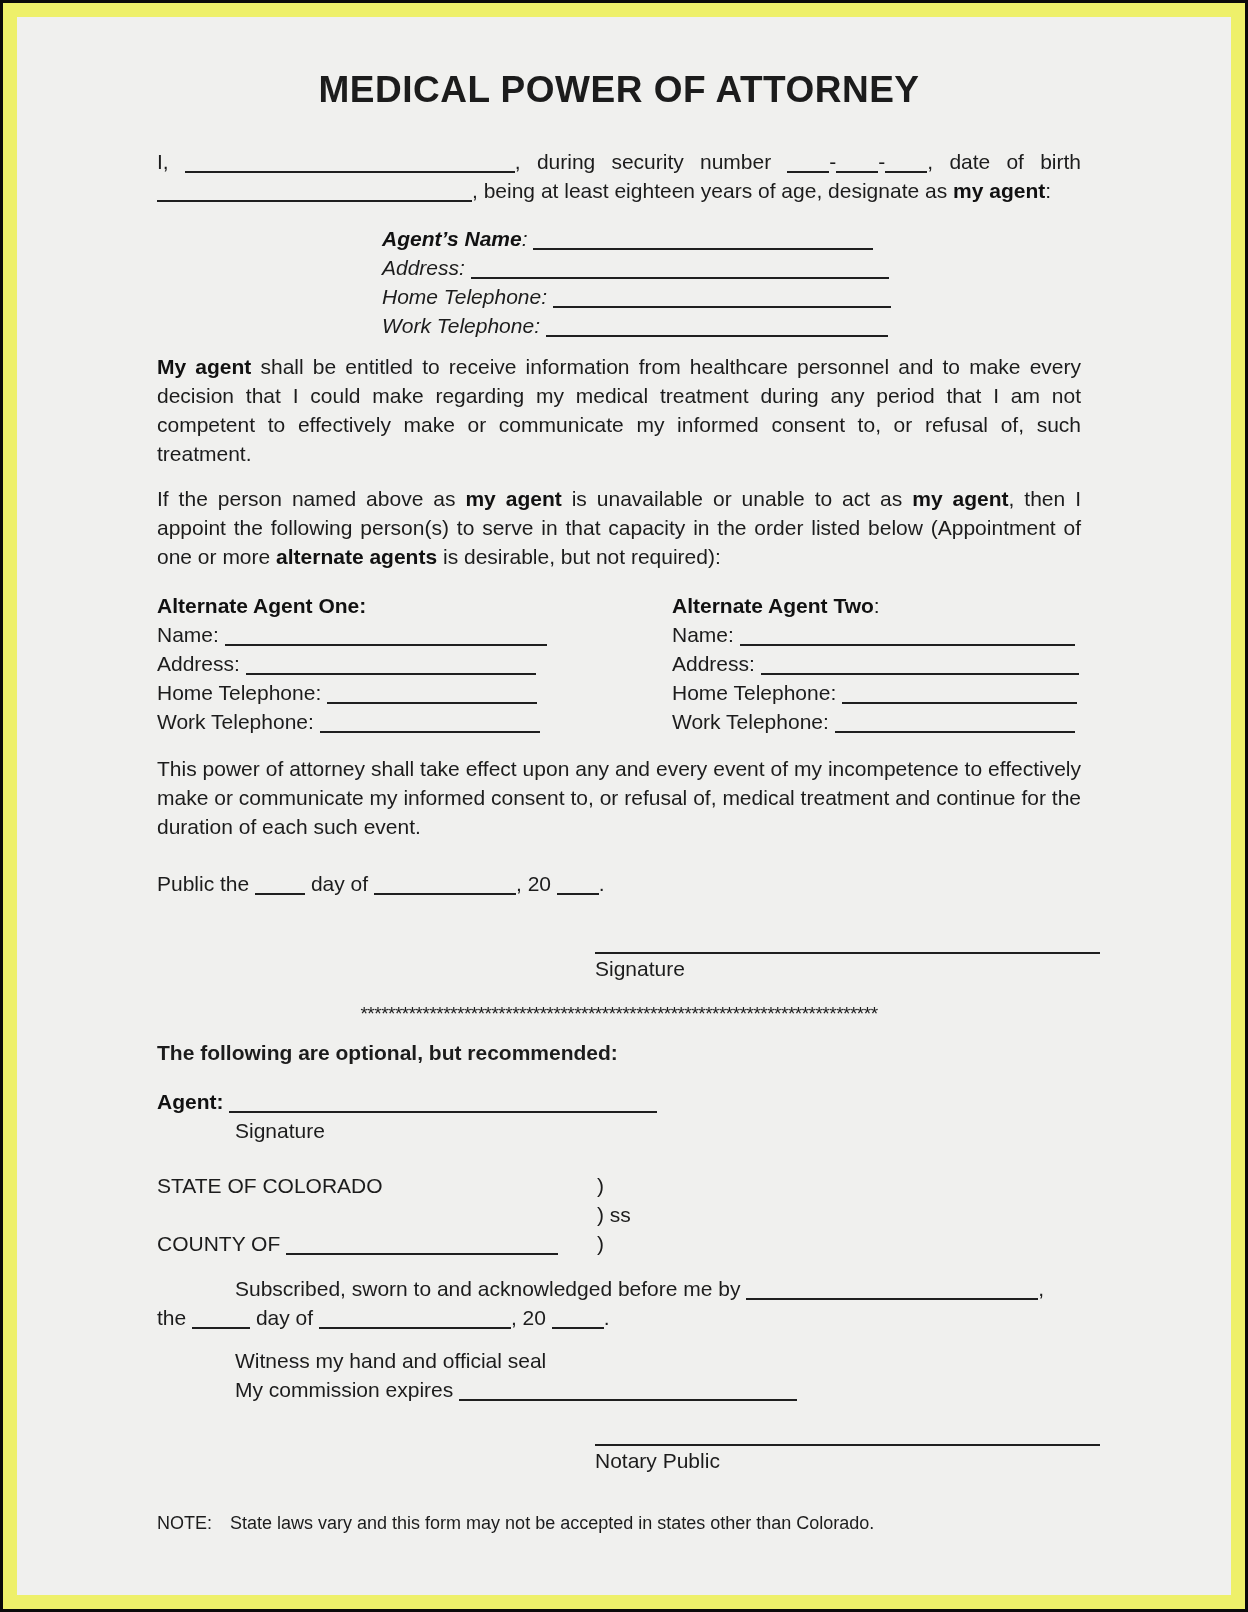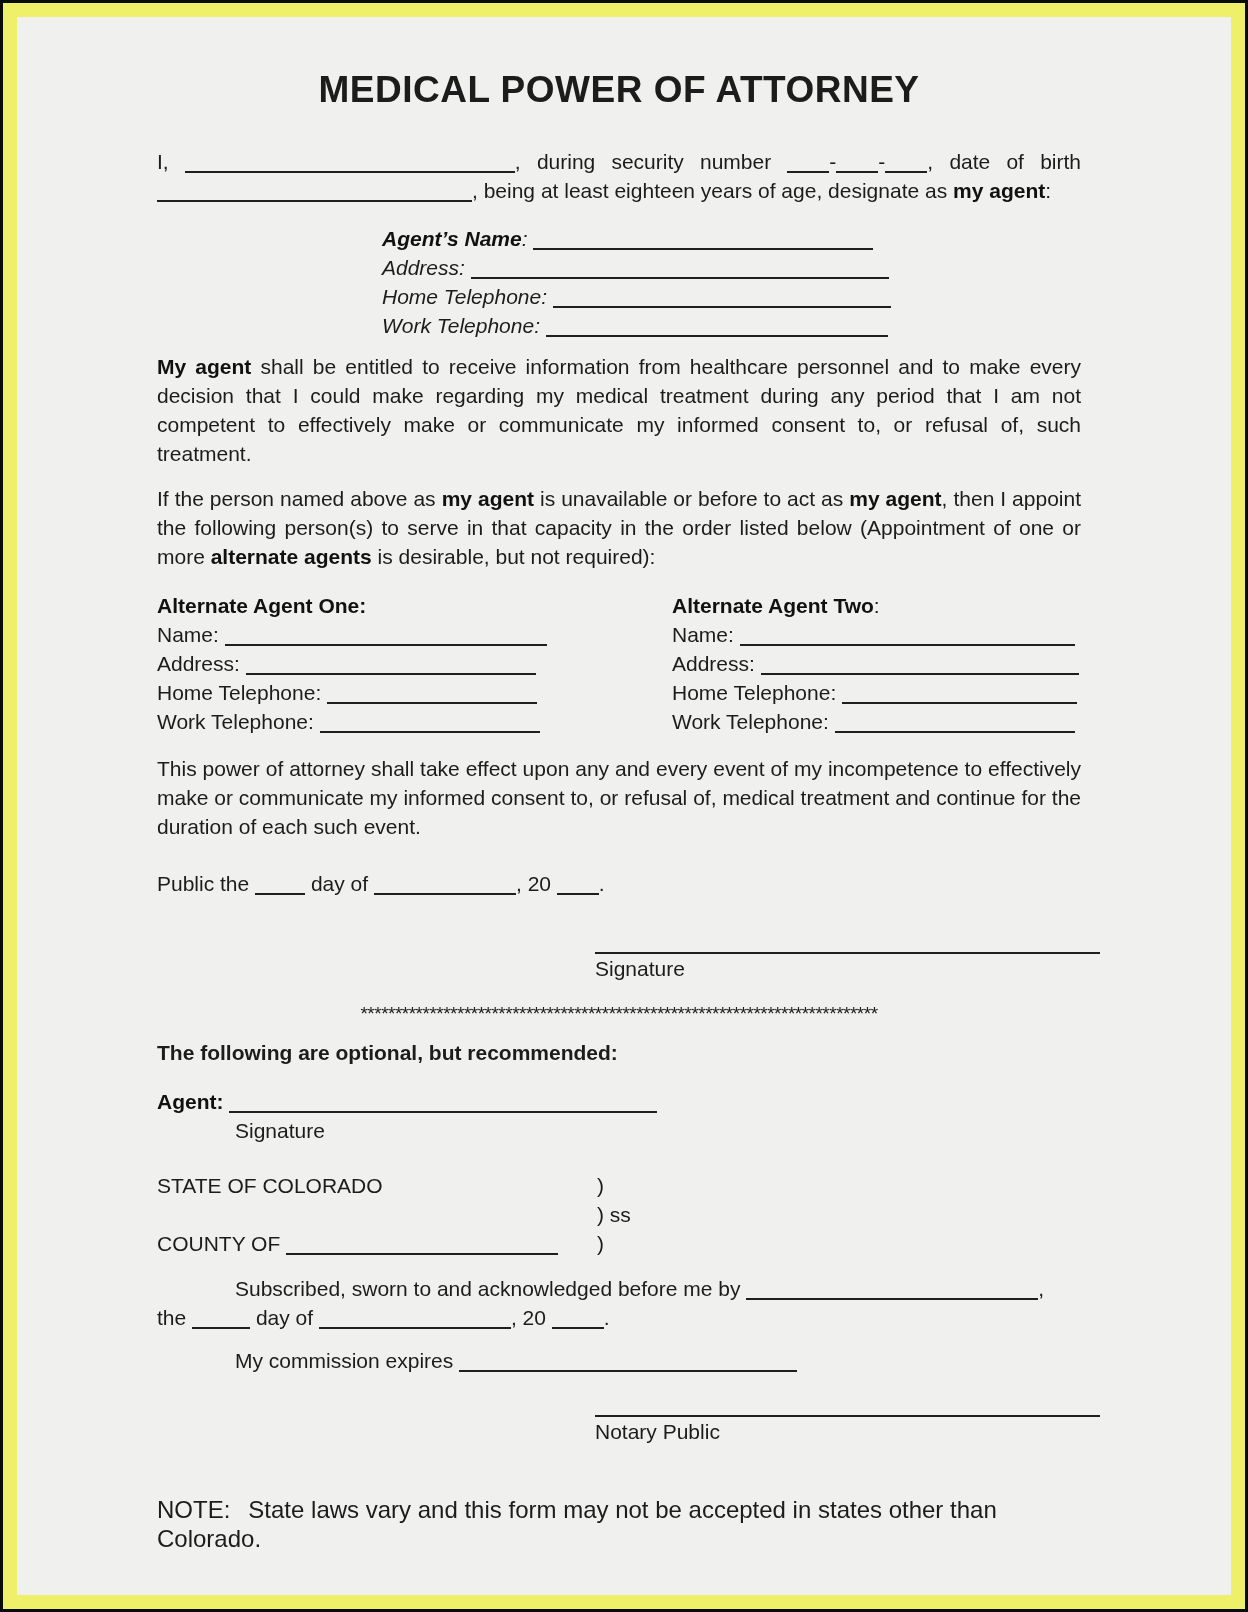--- a/index.html
+++ b/index.html
@@ -68,21 +68,21 @@
   }
   .opt-heading { margin-top: 10px; font-weight: bold; }
   .agent-sig { margin-top: 20px; }
   .agent-sig .caption { margin-left: 78px; }
   .state-block { margin-top: 26px; }
   .col-left { display: inline-block; width: 440px; }
   .subscribed { margin-top: 16px; }
   .indent { padding-left: 78px; }
   .witness-block { margin-top: 14px; }
   .notary-block { margin-top: 26px; margin-left: 438px; }
-  .note { margin-top: 49px; font-size: 24px; }
+  .note { margin-top: 34px; font-size: 18px; }
   .note-text { margin-left: 18px; }
 </style>
 </head>
 <body>
 
 <div class="frame-black">
 <div class="frame-yellow">
 <div class="sheet">
 
   <h1 class="title">MEDICAL POWER OF ATTORNEY</h1>
@@ -112,21 +112,21 @@
       <span class="blank" style="width:338px"></span>
     </div>
     <div>
       <span>Work Telephone</span><span>:</span>
       <span class="blank" style="width:342px"></span>
     </div>
   </div>
 
   <p class="para p-myagent"><b>My agent</b><span> shall be entitled to receive information from healthcare personnel and to make every decision that I could make regarding my medical treatment during any period that I am not competent to effectively make or communicate my informed consent to, or refusal of, such treatment.</span></p>
 
-  <p class="para p-alternate"><span>If the person named above as </span><b>my agent</b><span> is unavailable or before to act as </span><b>my agent</b><span>, then I appoint the following person(s) to serve in that capacity in the order listed below (Appointment of one or more </span><b>alternate agents</b><span> is desirable, but not required):</span></p>
+  <p class="para p-alternate"><span>If the person named above as </span><b>my agent</b><span> is unavailable or unable to act as </span><b>my agent</b><span>, then I appoint the following person(s) to serve in that capacity in the order listed below (Appointment of one or more </span><b>alternate agents</b><span> is desirable, but not required):</span></p>
 
   <div class="alt-row">
     <div class="alt-col-one">
       <div><b>Alternate Agent One</b><b>:</b></div>
       <div><span>Name:</span> <span class="blank" style="width:322px"></span></div>
       <div><span>Address:</span> <span class="blank" style="width:290px"></span></div>
       <div><span>Home Telephone:</span> <span class="blank" style="width:210px"></span></div>
       <div><span>Work Telephone:</span> <span class="blank" style="width:220px"></span></div>
     </div>
     <div class="alt-col-two">
@@ -179,20 +179,21 @@
     <div>
       <span>the</span>
       <span class="blank" style="width:58px"></span>
       <span>day of</span>
       <span class="blank" style="width:192px"></span><span>, 20</span>
       <span class="blank" style="width:52px"></span><span>.</span>
     </div>
   </div>
 
   <div class="witness-block">
+    <div class="indent">Witness my hand and official seal</div>
     <div class="indent">
       <span>My commission expires</span>
       <span class="blank" style="width:338px"></span>
     </div>
   </div>
 
   <div class="notary-block">
     <div class="uline"></div>
     <div class="caption">Notary Public</div>
   </div>

